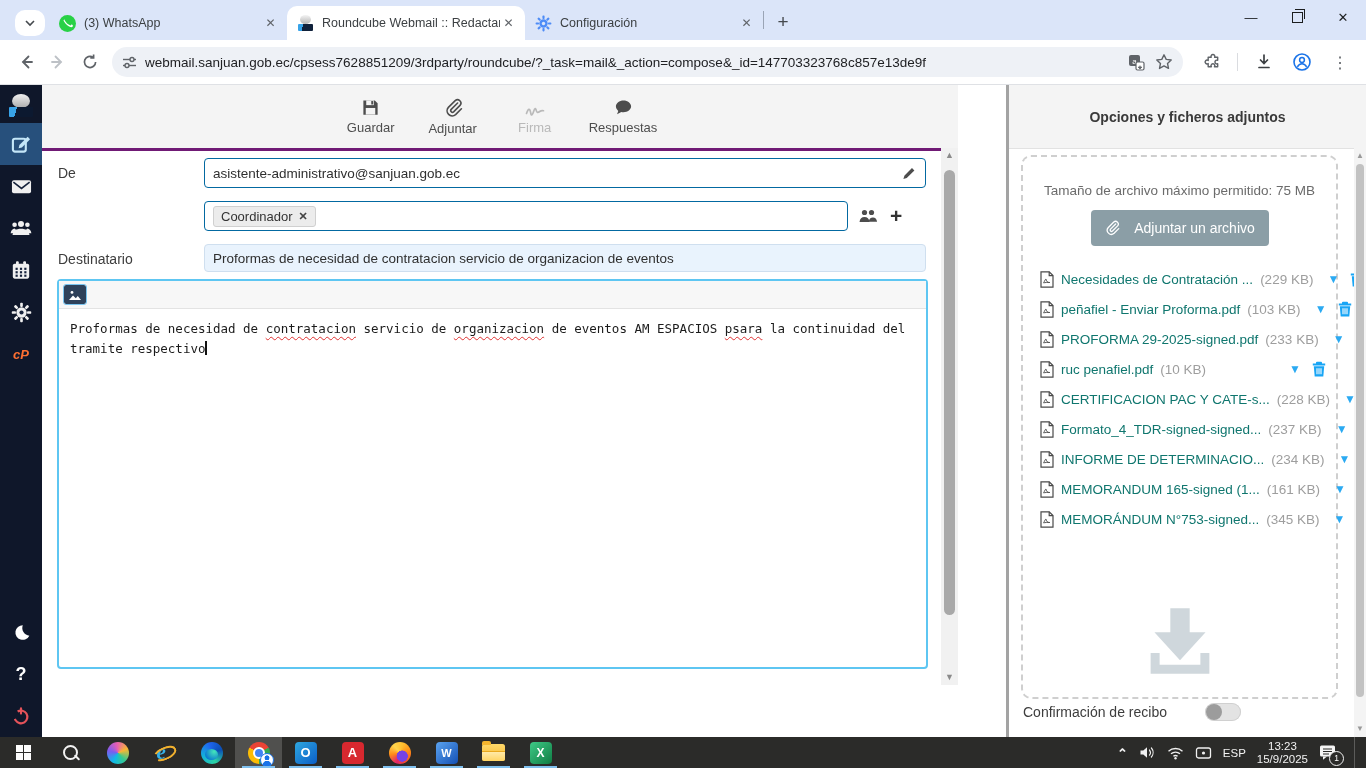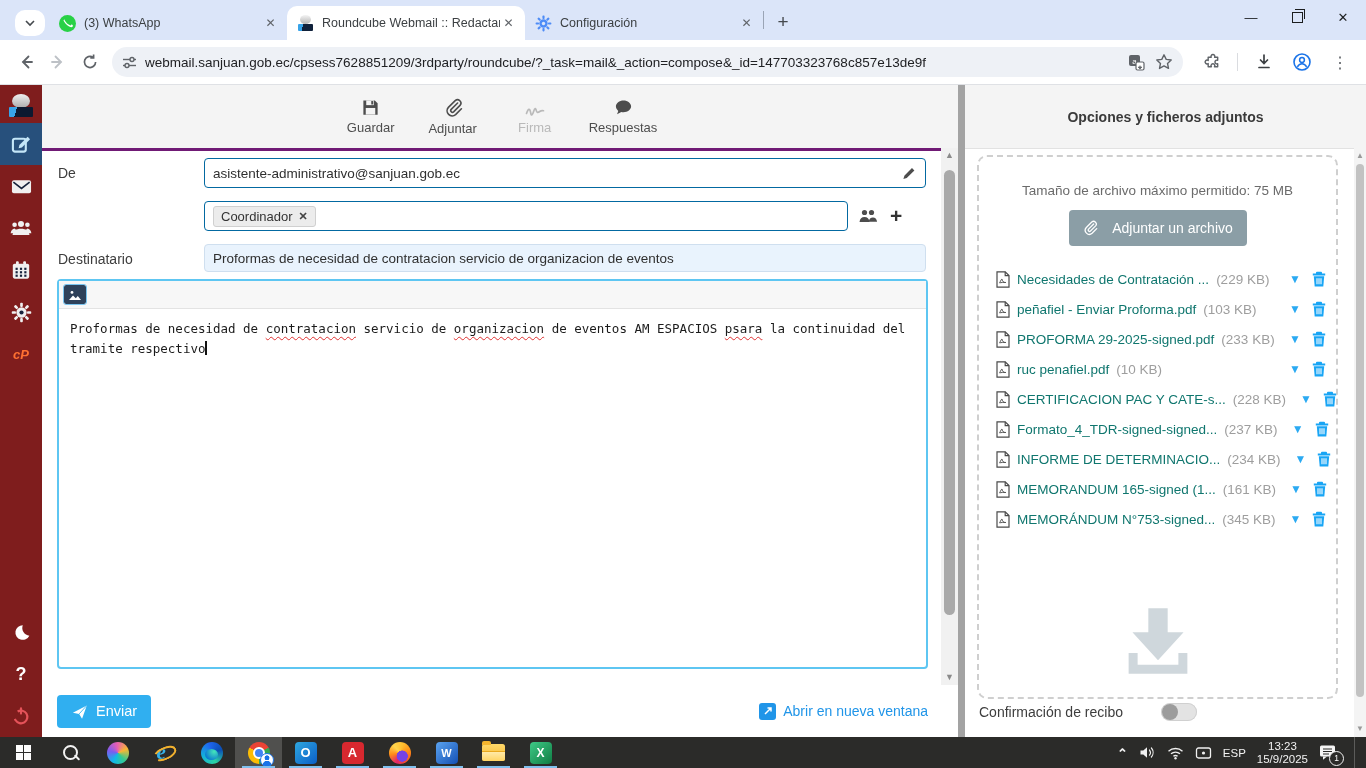--- a/index.html
+++ b/index.html
@@ -33,21 +33,21 @@
   .url-text{flex:1;font-size:13.5px;color:#202124;white-space:nowrap;overflow:hidden;margin-left:8px;}
   .pill-right{display:flex;align-items:center;gap:10px;flex:none;}
   .nav-right{display:flex;align-items:center;gap:6px;flex:none;margin-left:4px;}
   .nav-divider{width:1px;height:18px;background:#dadce0;margin:0 4px;}
   .menu-dots{font-size:16px;color:#5f6368;letter-spacing:0;}
 
   
   .appbody{flex:1;display:flex;min-height:0;}
 
   
-  .taskmenu{width:42px;background:#7f1d1d;display:flex;flex-direction:column;align-items:center;flex:none;}
+  .taskmenu{width:42px;background:#0f172a;display:flex;flex-direction:column;align-items:center;flex:none;}
   .tm-logo{margin:9px 0 6px;position:relative;width:26px;height:23px;}
   .tm-logo .ball{position:absolute;top:0;left:4px;width:18px;height:14px;border-radius:50%;background:linear-gradient(#f0f0f0,#ababab);}
   .tm-logo .base{position:absolute;bottom:0;left:1px;width:24px;height:10px;background:linear-gradient(105deg,#38a3e8 0 30%,#0c1930 30%);border-radius:1px;}
   .tm-item{width:42px;height:42px;display:flex;align-items:center;justify-content:center;color:#f0f0f0;}
   .tm-item.selected{background:#27507c;color:#c4e6f8;}
   .tm-cp{color:#ff7032;font-weight:bold;font-style:italic;font-size:13px;}
   .tm-spacer{flex:1;}
   .tm-help{color:#fff;font-weight:bold;font-size:18px;}
 
   
@@ -75,21 +75,21 @@
   .caret-bar{display:inline-block;width:1.5px;height:14px;background:#111;vertical-align:-2px;}
   .form-scroll{position:absolute;right:0;top:0;bottom:0;width:17px;background:#f1f1f1;}
   .fs-arrow{position:absolute;left:0;width:17px;height:15px;color:#8a8a8a;font-size:9px;text-align:center;line-height:15px;}
   .fs-thumb{position:absolute;left:3px;width:11px;border-radius:6px;background:#a9a9a9;top:22px;bottom:70px;}
   .bottombar{position:absolute;left:0;right:0;bottom:0;height:52px;display:flex;align-items:center;}
   .send-btn{margin-left:15px;height:33px;background:#30aff0;color:#fff;font-size:14.5px;border:none;border-radius:4px;display:inline-flex;align-items:center;gap:8px;padding:0 14px;}
   .open-link{position:absolute;right:30px;display:flex;align-items:center;gap:7px;color:#2095e8;font-size:14px;}
   .ext-ic{width:17px;height:17px;background:#2095e8;border-radius:3px;display:flex;align-items:center;justify-content:center;}
 
   
-  .optionscol{flex:1;background:#fff;border-left:7px solid #a3a3a3;position:relative;}
+  .optionscol{flex:1;background:#fff;border-left:3px solid #a3a3a3;position:relative;margin-left:48px;}
   .opt-header{height:63px;background:#f4f4f4;border-bottom:1px solid #e2e2e2;display:flex;align-items:center;justify-content:center;font-size:14px;font-weight:bold;color:#3a3a3a;}
   .dashed-box{position:absolute;left:12px;right:28px;top:70px;height:540px;border:2px dashed #cfcfcf;border-radius:10px;}
   .max-size{margin-top:26px;text-align:center;font-size:13.5px;color:#6b6b6b;}
   .attach-btn{margin:12px auto 0;width:178px;height:36px;background:#8b9ea6;border:none;border-radius:4px;color:#fff;font-size:14px;display:flex;align-items:center;justify-content:center;gap:14px;}
   .att-list{margin-top:18px;padding:0 10px 0 17px;}
   .att-row{height:30px;display:flex;align-items:center;gap:7px;}
   .att-name{font-size:13.5px;color:#0f766e;white-space:nowrap;}
   .att-size{font-size:13.5px;color:#9e9e9e;white-space:nowrap;}
   .att-grow{flex:1;}
   .att-caret{color:#2baaf2;font-size:12px;flex:none;margin-right:4px;}
@@ -436,37 +436,20 @@
           <div class="editor-body"><span>Proformas de necesidad de </span><span class="missp">contratacion</span><span> servicio de </span><span class="missp">organizacion</span><span> de eventos AM ESPACIOS </span><span class="missp">psara</span><span> la continuidad del tramite respectivo</span><span class="caret-bar"></span></div>
         </div>
 
         <div class="form-scroll">
           <div class="fs-arrow" style="top:0">▲</div>
           <div class="fs-thumb"></div>
           <div class="fs-arrow" style="bottom:0">▼</div>
         </div>
       </div>
 
-      <div class="bottombar">
-        <button class="send-btn">
-          <svg width="17" height="17" viewBox="0 0 20 20">
-              <path d="M2.2 11.4 18.6 3 13 18.6l-3.4-5.8zM9.6 12.8l9-9.8" fill="#fff"></path>
-              <path d="M9.6 12.8 18.6 3" stroke="#30aff0" stroke-width="1"></path>
-            </svg>
-          <span>Enviar</span>
-        </button>
-        <div class="open-link">
-          <span class="ext-ic">
-            <svg width="10" height="10" viewBox="0 0 10 10">
-                <path d="M2 8 8 2M4.5 2H8v3.5" fill="none" stroke="#fff" stroke-width="1.5"></path>
-              </svg>
-          </span>
-          <span>Abrir en nueva ventana</span>
-        </div>
-      </div>
     </section>
 
     <aside class="optionscol">
       <div class="opt-header">Opciones y ficheros adjuntos</div>
       <div class="dashed-box">
         <div class="max-size">Tamaño de archivo máximo permitido: 75 MB</div>
         <button class="attach-btn">
           <svg width="16" height="16" viewBox="0 0 20 20">
               <path d="M14.6 5 8.2 11.4a1.7 1.7 0 0 0 2.4 2.4l6.4-6.4a3.4 3.4 0 0 0-4.8-4.8L5.4 9.4a5.1 5.1 0 0 0 7.2 7.2l5.8-5.8" fill="none" stroke="#fff" stroke-width="1.6" stroke-linecap="round"></path>
             </svg>

